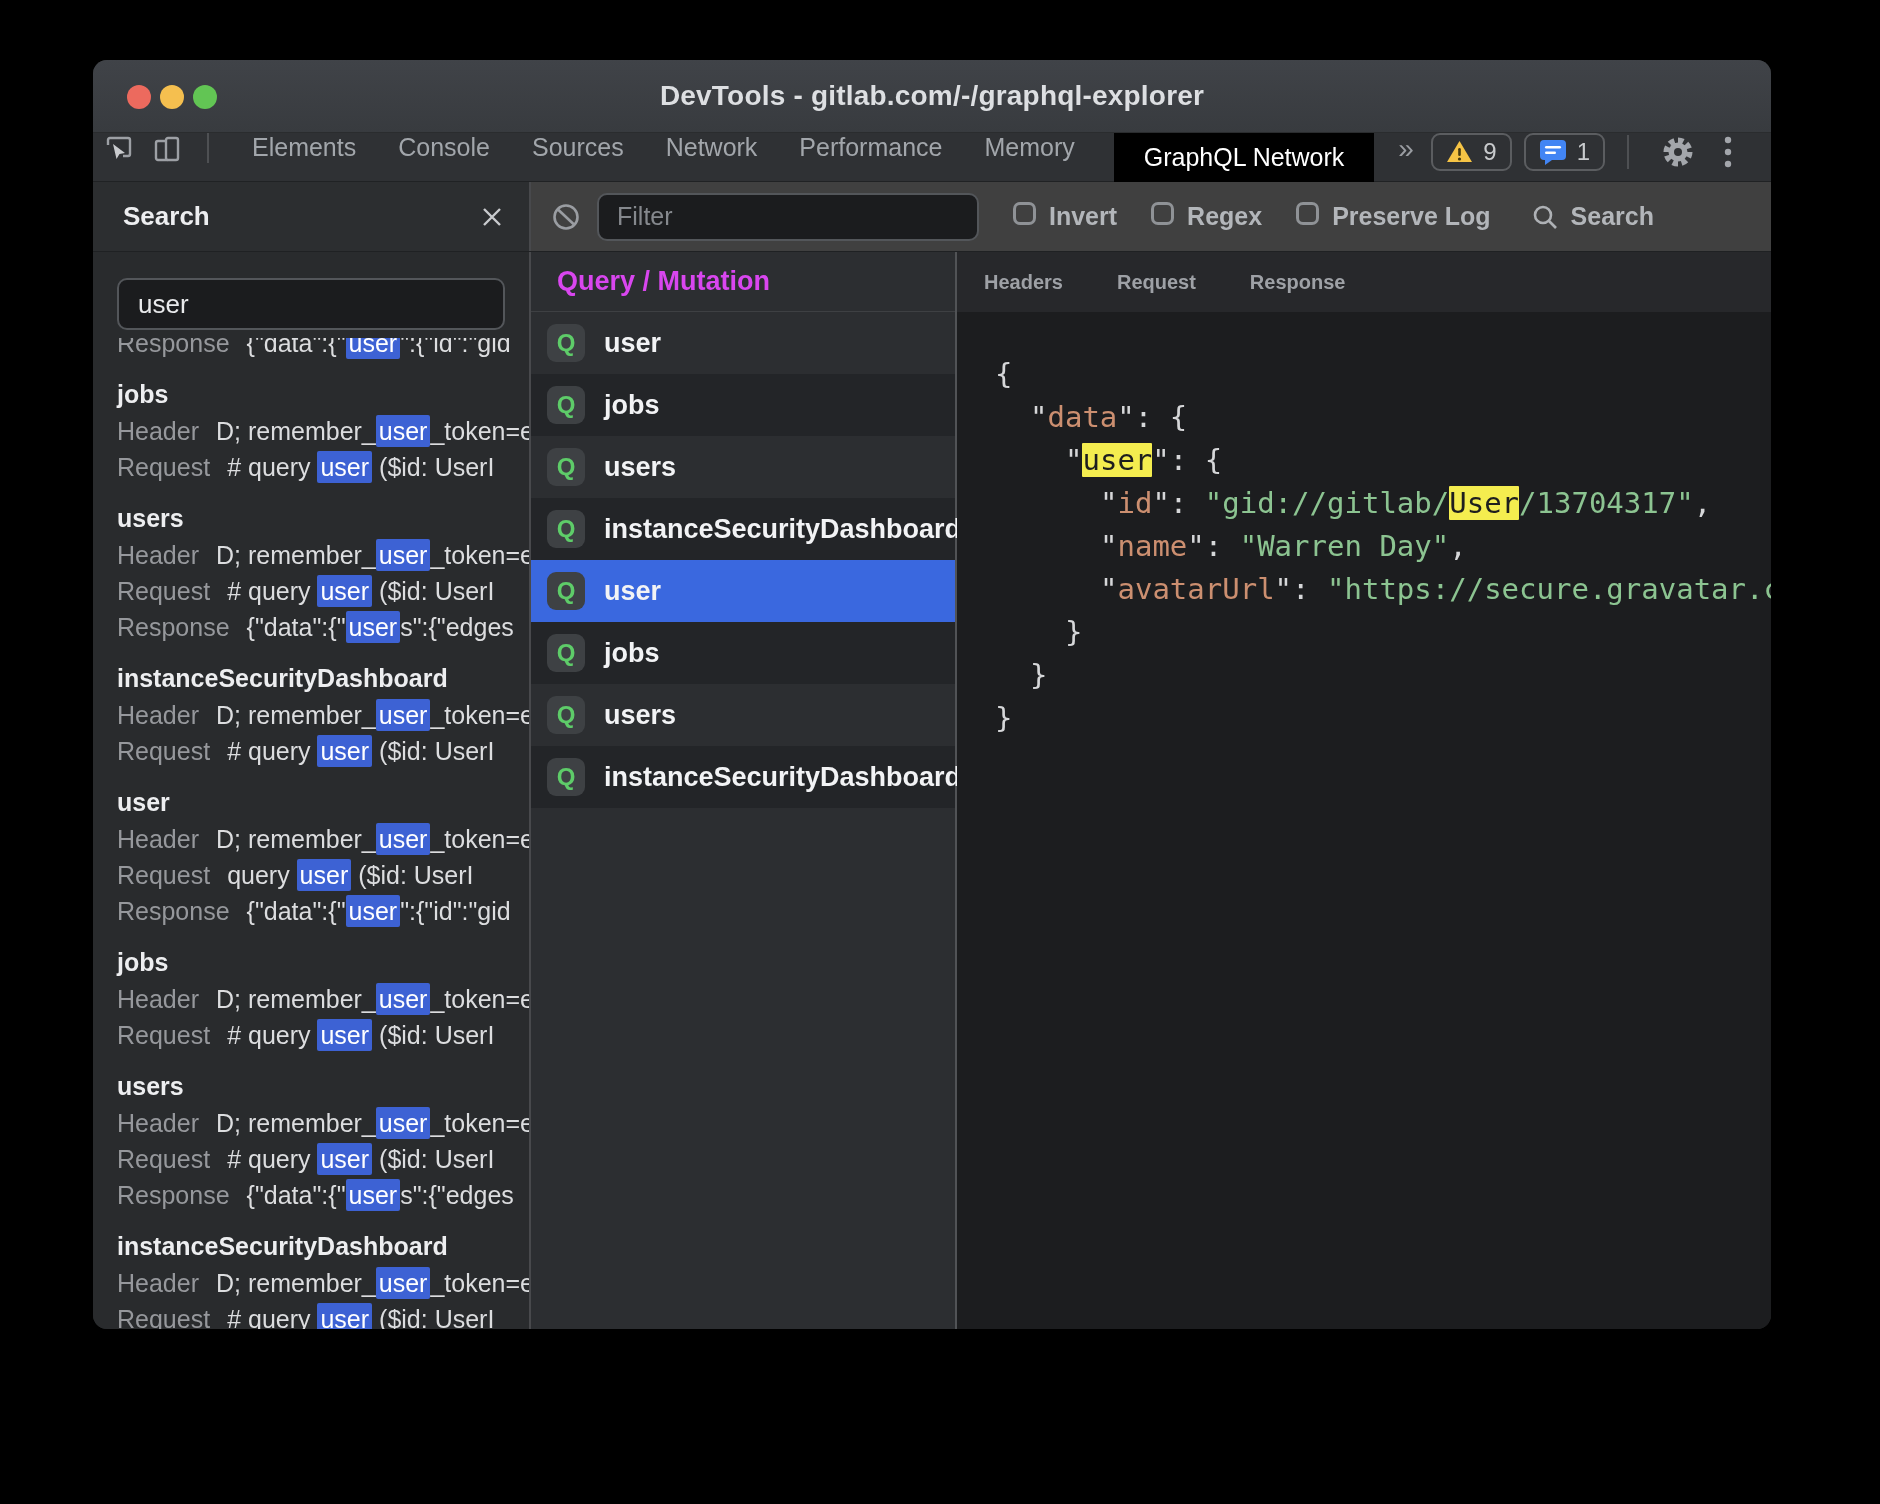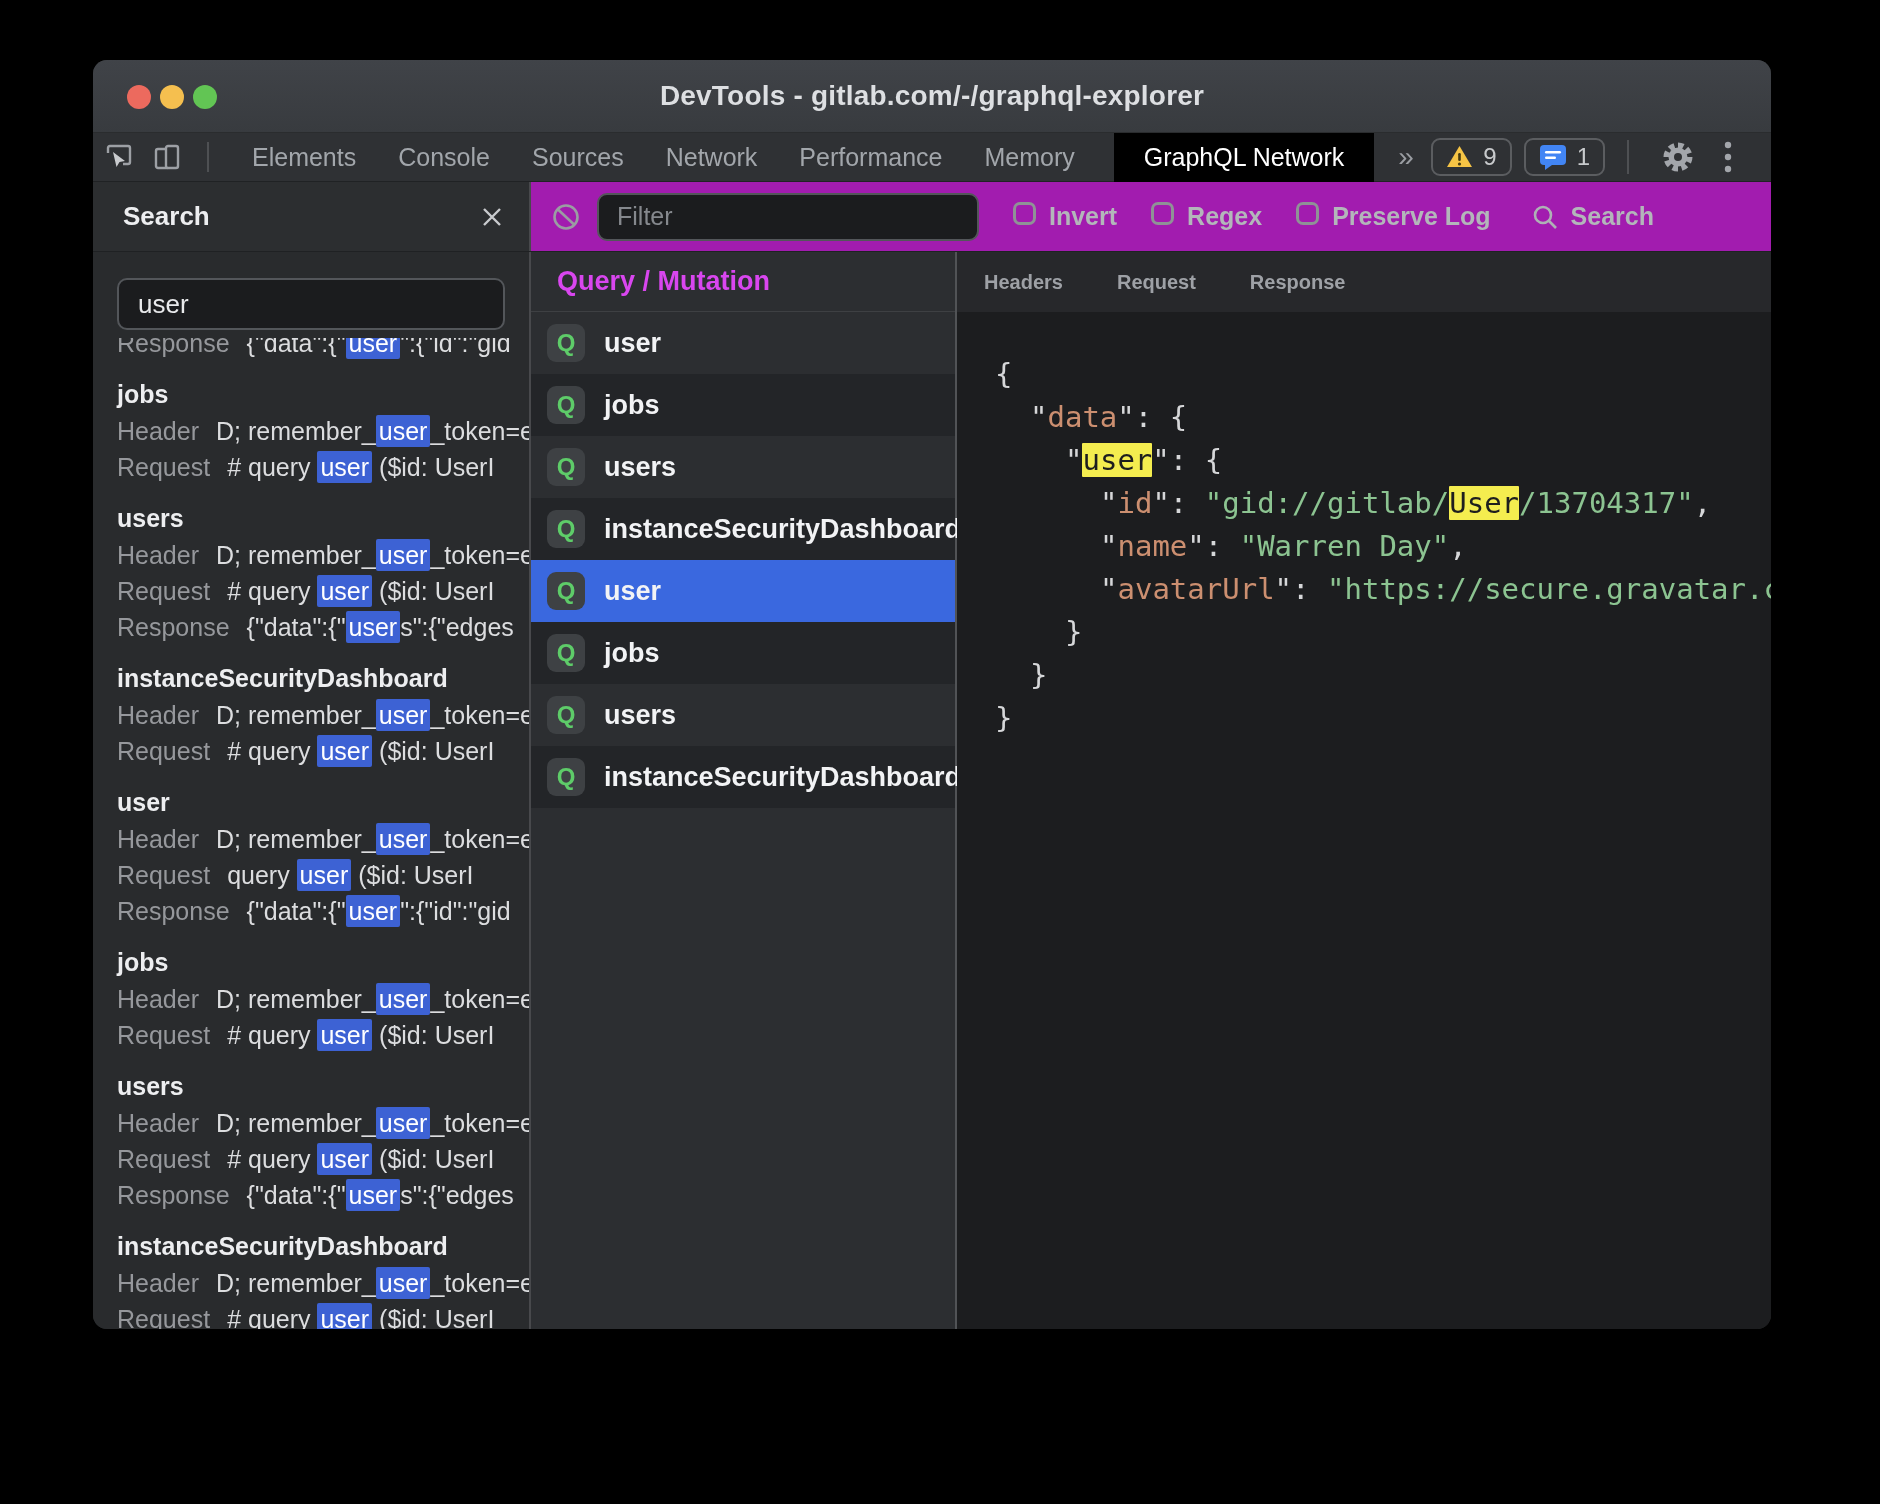--- a/index.html
+++ b/index.html
@@ -11,41 +11,41 @@
 
   
   .titlebar { height:73px; flex:0 0 73px; background:linear-gradient(#404348,#383B3F);
               border-bottom:1px solid #2A2C2E; position:relative; display:flex; align-items:center; justify-content:center; }
   .tl { position:absolute; top:25px; width:24px; height:24px; border-radius:50%; }
   .tl.red{ left:34px; background:#EC6A5E; } .tl.yel{ left:67px; background:#F5BF4F; } .tl.grn{ left:100px; background:#62C554; }
   .wtitle { font-size:28px; font-weight:700; color:#DDDFE2; letter-spacing:.2px; }
 
   
   .tabbar { height:49px; flex:0 0 49px; background:#2F3134; border-bottom:1px solid #202224;
-            display:flex; align-items:center; padding:0 24px 0 10px; }
+            display:flex; align-items:flex-start; padding:0 24px 0 10px; }
   .tb-icon { width:32px; height:32px; display:flex; align-items:center; justify-content:center; margin-right:16px; }
   .tb-sep { width:2px; height:30px; background:#4E5053; margin:0 22px 0 8px; }
   .tab { font-size:25px; color:#A2A6AB; margin:0 21px; white-space:nowrap; }
   .tab-active { height:49px; display:flex; align-items:center; background:#000; color:#FFF;
                 font-size:25px; padding:0 30px; margin-left:18px; white-space:nowrap; }
   .overflow { font-size:28px; color:#9A9DA2; margin-left:24px; }
   .badges { margin-left:auto; display:flex; align-items:center; }
   .pill { display:flex; align-items:center; gap:10px; height:38px; padding:0 13px;
           border:2px solid #5B5D60; border-radius:9px; margin-left:12px; }
   .pill span { font-size:24px; color:#C8CACC; }
   .bar-sep { width:2px; height:34px; background:#4E5053; margin:0 18px 0 22px; }
   .gearbtn, .kebab { width:38px; height:38px; display:flex; align-items:center; justify-content:center; margin-left:12px; }
 
   
   .toolrow { height:70px; flex:0 0 70px; display:flex; border-bottom:1px solid #1F2123; }
   .search-head { width:438px; flex:0 0 438px; background:#2C2E30; border-right:2px solid #48494C;
                  display:flex; align-items:center; padding:0 22px 0 30px; }
   .search-head .sh-title { font-size:26px; font-weight:700; color:#EDEEF0; }
   .sh-close { margin-left:auto; width:30px; height:30px; display:flex; align-items:center; justify-content:center; }
-  .filterbar { flex:1; background:#a21caf; display:flex; align-items:center; padding:0 24px 0 18px; }
+  .filterbar { flex:1; background:#404040; display:flex; align-items:center; padding:0 24px 0 18px; }
   .clearbtn { width:34px; height:34px; display:flex; align-items:center; justify-content:center; margin-right:14px; }
   .filter-input { width:382px; height:48px; background:#1B1C1E; border:2px solid #53565A; border-radius:10px;
                   color:#E8E9EB; font-size:25px; padding:0 18px; outline:none; font-family:"Liberation Sans",sans-serif; }
   .filter-input::placeholder { color:#85888D; }
   .chk-group { display:flex; align-items:flex-start; margin-left:34px; }
   .cbox { width:23px; height:23px; border:3px solid #8F9296; border-radius:7px; margin-right:13px; flex:0 0 23px; }
   .chk-label { font-size:25px; font-weight:600; color:#B3B6BA; white-space:nowrap; }
   .tool-search { display:flex; align-items:center; margin-left:40px; }
   .tool-search .chk-label { margin-left:12px; }
 

